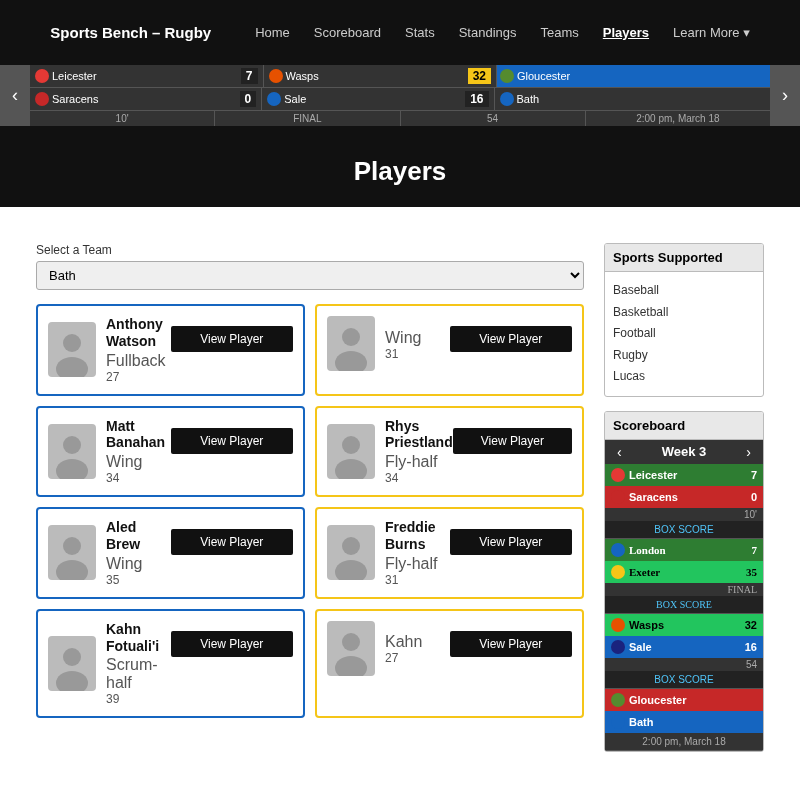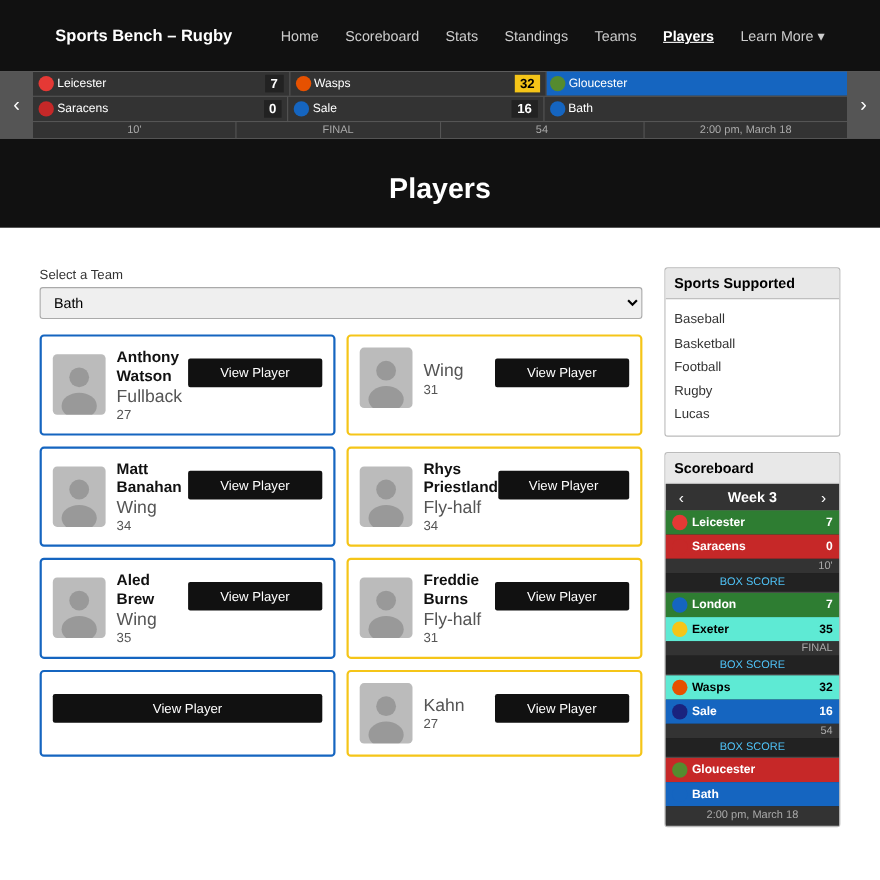--- a/index.html
+++ b/index.html
@@ -46,21 +46,21 @@
     .sidebar-box-content { padding: 8px; font-size: 12px; line-height: 1.8; color: #333; }
 
     
     .scoreboard-sidebar { border: 1px solid #bbb; border-radius: 3px; overflow: hidden; }
     .scoreboard-sidebar-title { background: #e8e8e8; font-weight: bold; font-size: 13px; padding: 6px 8px; border-bottom: 1px solid #bbb; }
     .week-nav { background: #333; color: #fff; display: flex; align-items: center; justify-content: space-between; padding: 4px 8px; font-size: 13px; font-weight: bold; }
     .week-nav button { background: none; border: none; color: #fff; cursor: pointer; font-size: 14px; padding: 0 4px; }
     .sb-team-row { display: flex; align-items: center; padding: 4px 6px; gap: 4px; }
     .sb-team-row.green-bg { background: #2e7d32; color: #fff; }
     .sb-team-row.red-bg { background: #c62828; color: #fff; }
-    .sb-team-row.yellow-bg { background: #5eead4; color: #000; }
+    .sb-team-row.yellow-bg { background: #22c55e; color: #000; }
     .sb-team-row.blue-bg { background: #1565c0; color: #fff; }
     .sb-logo { width: 14px; height: 14px; border-radius: 50%; background: #888; flex-shrink: 0; }
     .sb-name { flex: 1; font-size: 11px; font-weight: bold; }
     .sb-score { font-size: 11px; font-weight: bold; min-width: 18px; text-align: right; }
     .sb-status { text-align: right; font-size: 10px; color: #aaa; padding: 1px 6px; background: #333; }
     .sb-box-score { text-align: center; font-size: 10px; color: #4fc3f7; padding: 3px; background: #222; cursor: pointer; }
     .sb-divider { height: 1px; background: #555; }
     .sb-time { text-align: center; font-size: 10px; color: #aaa; padding: 3px 6px; background: #333; }
 
     
@@ -241,20 +241,33 @@
             </div>
       <div class="player-info">
         <div class="player-name">Freddie Burns</div>
         <div class="player-position">Fly-half</div>
         <div class="player-number">31</div>
       </div>
     </div>
     <button class="view-btn">View Player</button>
   </div>
         <div class="player-card blue-border">
+    <div class="card-top">
+      <div class="avatar-placeholder">
+              <svg viewBox="0 0 40 48" xmlns="http://www.w3.org/2000/svg">
+    <circle cx="20" cy="14" r="9" fill="#999"></circle>
+    <ellipse cx="20" cy="40" rx="16" ry="12" fill="#999"></ellipse>
+  </svg>
+            </div>
+      <div class="player-info">
+        <div class="player-name">Kahn Fotuali'i</div>
+        <div class="player-position">Scrum-half</div>
+        <div class="player-number">39</div>
+      </div>
+    </div>
     <button class="view-btn">View Player</button>
   </div>
         <div class="player-card yellow-border">
     <div class="card-top">
       <div class="avatar-placeholder">
               <svg viewBox="0 0 40 48" xmlns="http://www.w3.org/2000/svg">
     <circle cx="20" cy="14" r="9" fill="#999"></circle>
     <ellipse cx="20" cy="40" rx="16" ry="12" fill="#999"></ellipse>
   </svg>
             </div>
@@ -297,21 +310,21 @@
   </div>
             <div class="sb-team-row red-bg">
     <span class="sb-logo" style="background:#c62828;"></span>
     <span class="sb-name">Saracens</span>
     <span class="sb-score">0</span>
   </div>
             <div class="sb-status">10'</div>
             <div class="sb-box-score">BOX SCORE</div>
             <div class="sb-divider"></div>
           </div>
-          <div style="background: rgb(34, 34, 34);">
+          <div style="background: rgb(34, 34, 34); font-family: Liberation Serif, serif;">
             <div class="sb-team-row green-bg">
     <span class="sb-logo" style="background:#1565c0;"></span>
     <span class="sb-name">London</span>
     <span class="sb-score">7</span>
   </div>
             <div class="sb-team-row yellow-bg">
     <span class="sb-logo" style="background:#f5c518;"></span>
     <span class="sb-name">Exeter</span>
     <span class="sb-score">35</span>
   </div>

